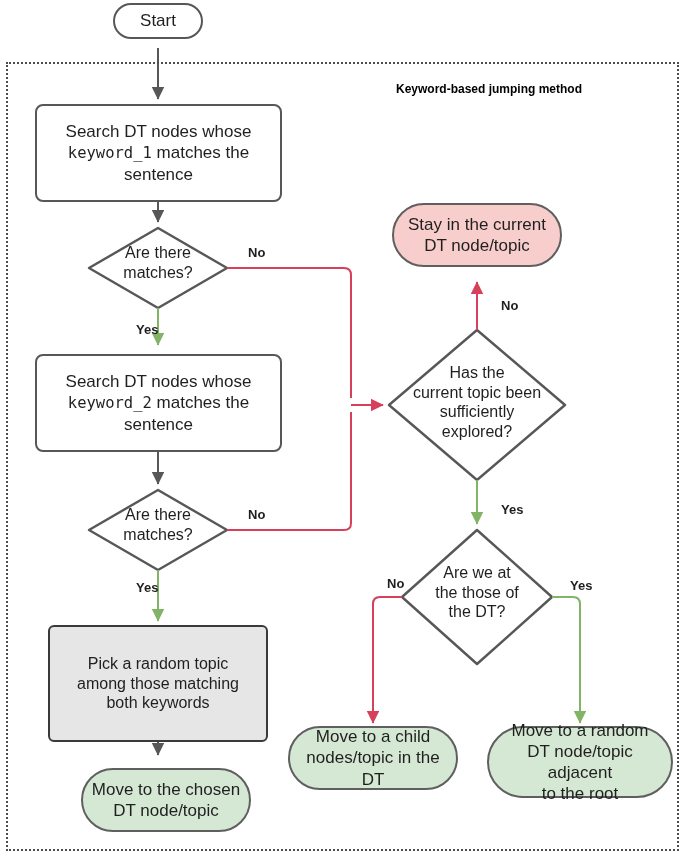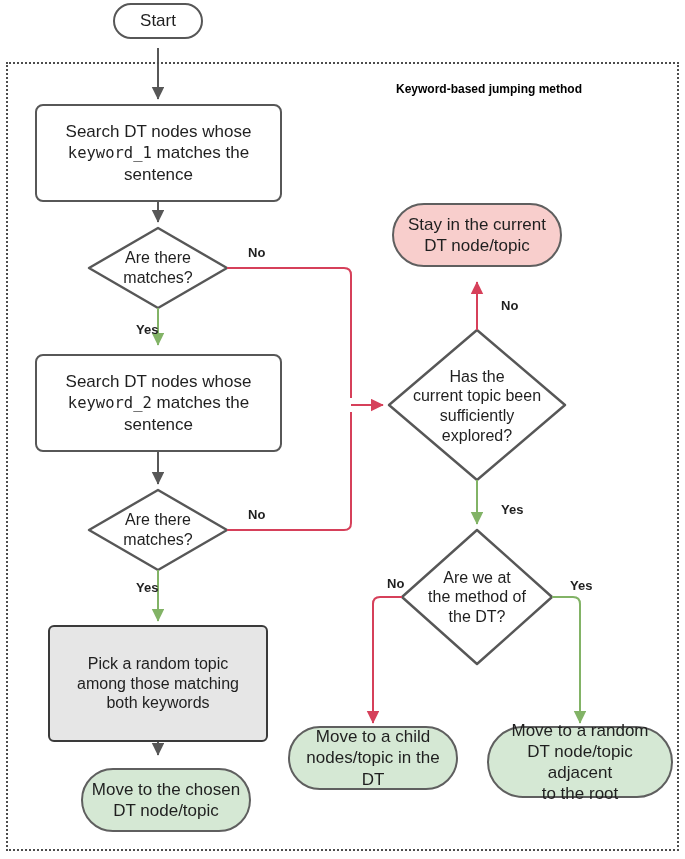--- a/index.html
+++ b/index.html
@@ -68,21 +68,20 @@
     border: 2px solid #3a3a3a;
     border-radius: 6px;
   }
   .mono {
     font-family: "DejaVu Sans Mono", "Liberation Mono", monospace;
     font-size: 15.5px;
   }
   .diamond-label {
     position: absolute;
     display: flex;
-    align-items: center;
     justify-content: center;
     text-align: center;
     color: #1f1f1f;
     font-size: 16px;
     line-height: 1.22;
     z-index: 4;
     pointer-events: none;
   }
   .edge-label {
     position: absolute;
@@ -224,21 +223,21 @@
       <span>Has the</span><br>
       <span>current topic been</span><br>
       <span>sufficiently</span><br>
       <span>explored?</span>
     </span>
   </div>
 
   <div class="diamond-label" style="left:407px; top:563px; width:140px; height:68px;">
     <span class="txt">
       <span>Are we at</span><br>
-      <span>the method of</span><br>
+      <span>the those of</span><br>
       <span>the DT?</span>
     </span>
   </div>
 
   <div class="node terminator term-green" style="left:288px; top:726px; width:170px; height:64px;">
     <span class="txt">
       <span>Move to a child</span><br>
       <span>nodes/topic in the DT</span>
     </span>
   </div>

